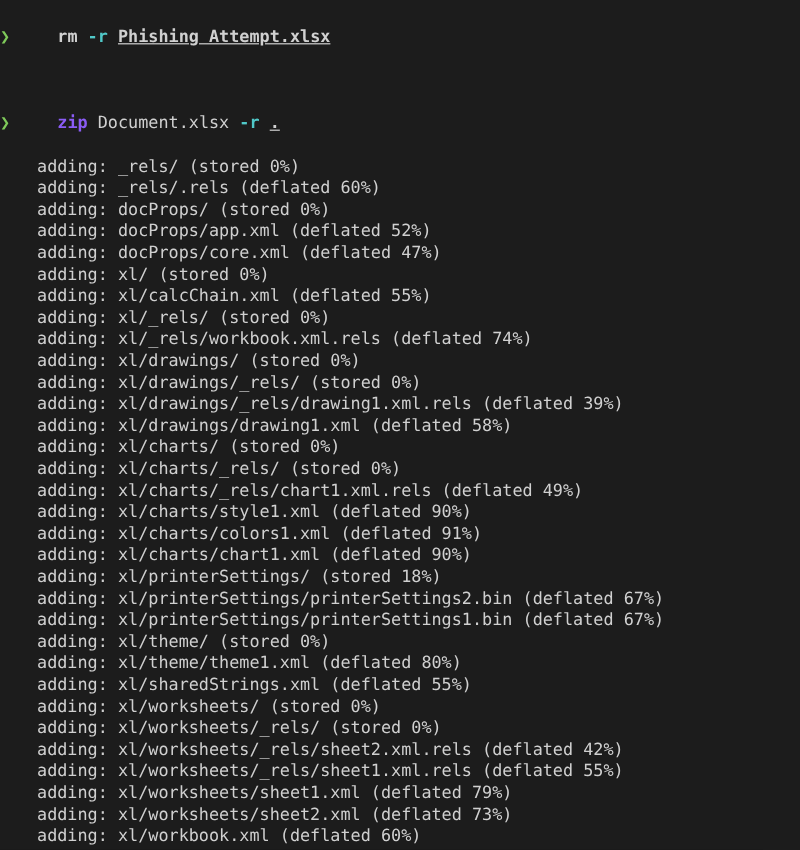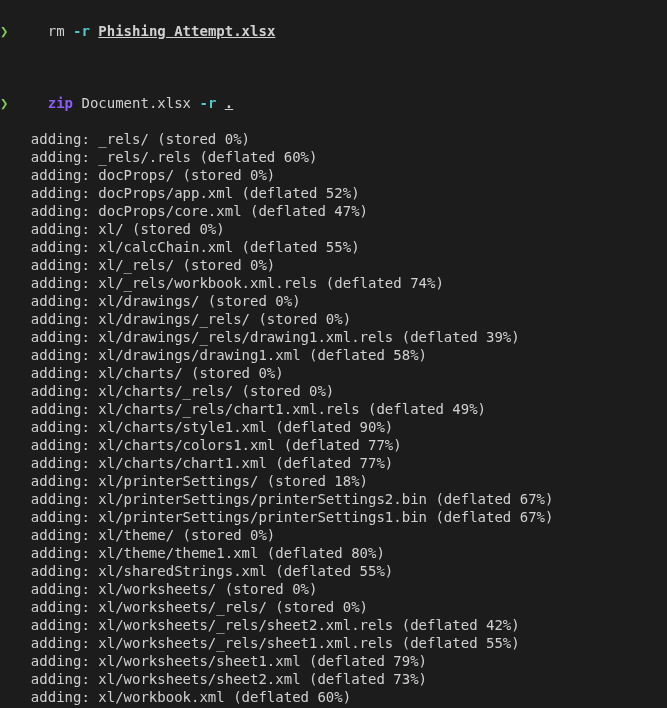--- a/index.html
+++ b/index.html
@@ -25,21 +25,21 @@
     position: absolute;
     left: 0;
     width: 14px;
     text-align: left;
     color: #7fca5a;
     font-weight: bold;
   }
   .row {
     position: relative;
   }
-  .cmd-rm   { color: #d0d0d0; font-weight: normal; }
+  .cmd-rm   { color: #d0d0d0; font-weight: bold; }
   .flag     { color: #50c8c8; font-weight: bold; }
   .filearg  { color: #d0d0d0; text-decoration: underline; font-weight: bold; }
   .cmd-zip  { color: #8b5cf6; font-weight: bold; }
   .plain    { color: #d0d0d0; }
   .dotarg   { color: #d0d0d0; text-decoration: underline; font-weight: bold; }
   .out      { color: #d0d0d0; }
 </style>
 </head>
 <body>
 
@@ -66,22 +66,22 @@
       <div class="row line out">  adding: xl/_rels/ (stored 0%)</div>
       <div class="row line out">  adding: xl/_rels/workbook.xml.rels (deflated 74%)</div>
       <div class="row line out">  adding: xl/drawings/ (stored 0%)</div>
       <div class="row line out">  adding: xl/drawings/_rels/ (stored 0%)</div>
       <div class="row line out">  adding: xl/drawings/_rels/drawing1.xml.rels (deflated 39%)</div>
       <div class="row line out">  adding: xl/drawings/drawing1.xml (deflated 58%)</div>
       <div class="row line out">  adding: xl/charts/ (stored 0%)</div>
       <div class="row line out">  adding: xl/charts/_rels/ (stored 0%)</div>
       <div class="row line out">  adding: xl/charts/_rels/chart1.xml.rels (deflated 49%)</div>
       <div class="row line out">  adding: xl/charts/style1.xml (deflated 90%)</div>
-      <div class="row line out">  adding: xl/charts/colors1.xml (deflated 77%)</div>
-      <div class="row line out">  adding: xl/charts/chart1.xml (deflated 77%)</div>
+      <div class="row line out">  adding: xl/charts/colors1.xml (deflated 91%)</div>
+      <div class="row line out">  adding: xl/charts/chart1.xml (deflated 90%)</div>
       <div class="row line out">  adding: xl/printerSettings/ (stored 18%)</div>
       <div class="row line out">  adding: xl/printerSettings/printerSettings2.bin (deflated 67%)</div>
       <div class="row line out">  adding: xl/printerSettings/printerSettings1.bin (deflated 67%)</div>
       <div class="row line out">  adding: xl/theme/ (stored 0%)</div>
       <div class="row line out">  adding: xl/theme/theme1.xml (deflated 80%)</div>
       <div class="row line out">  adding: xl/sharedStrings.xml (deflated 55%)</div>
       <div class="row line out">  adding: xl/worksheets/ (stored 0%)</div>
       <div class="row line out">  adding: xl/worksheets/_rels/ (stored 0%)</div>
       <div class="row line out">  adding: xl/worksheets/_rels/sheet2.xml.rels (deflated 42%)</div>
       <div class="row line out">  adding: xl/worksheets/_rels/sheet1.xml.rels (deflated 55%)</div>

